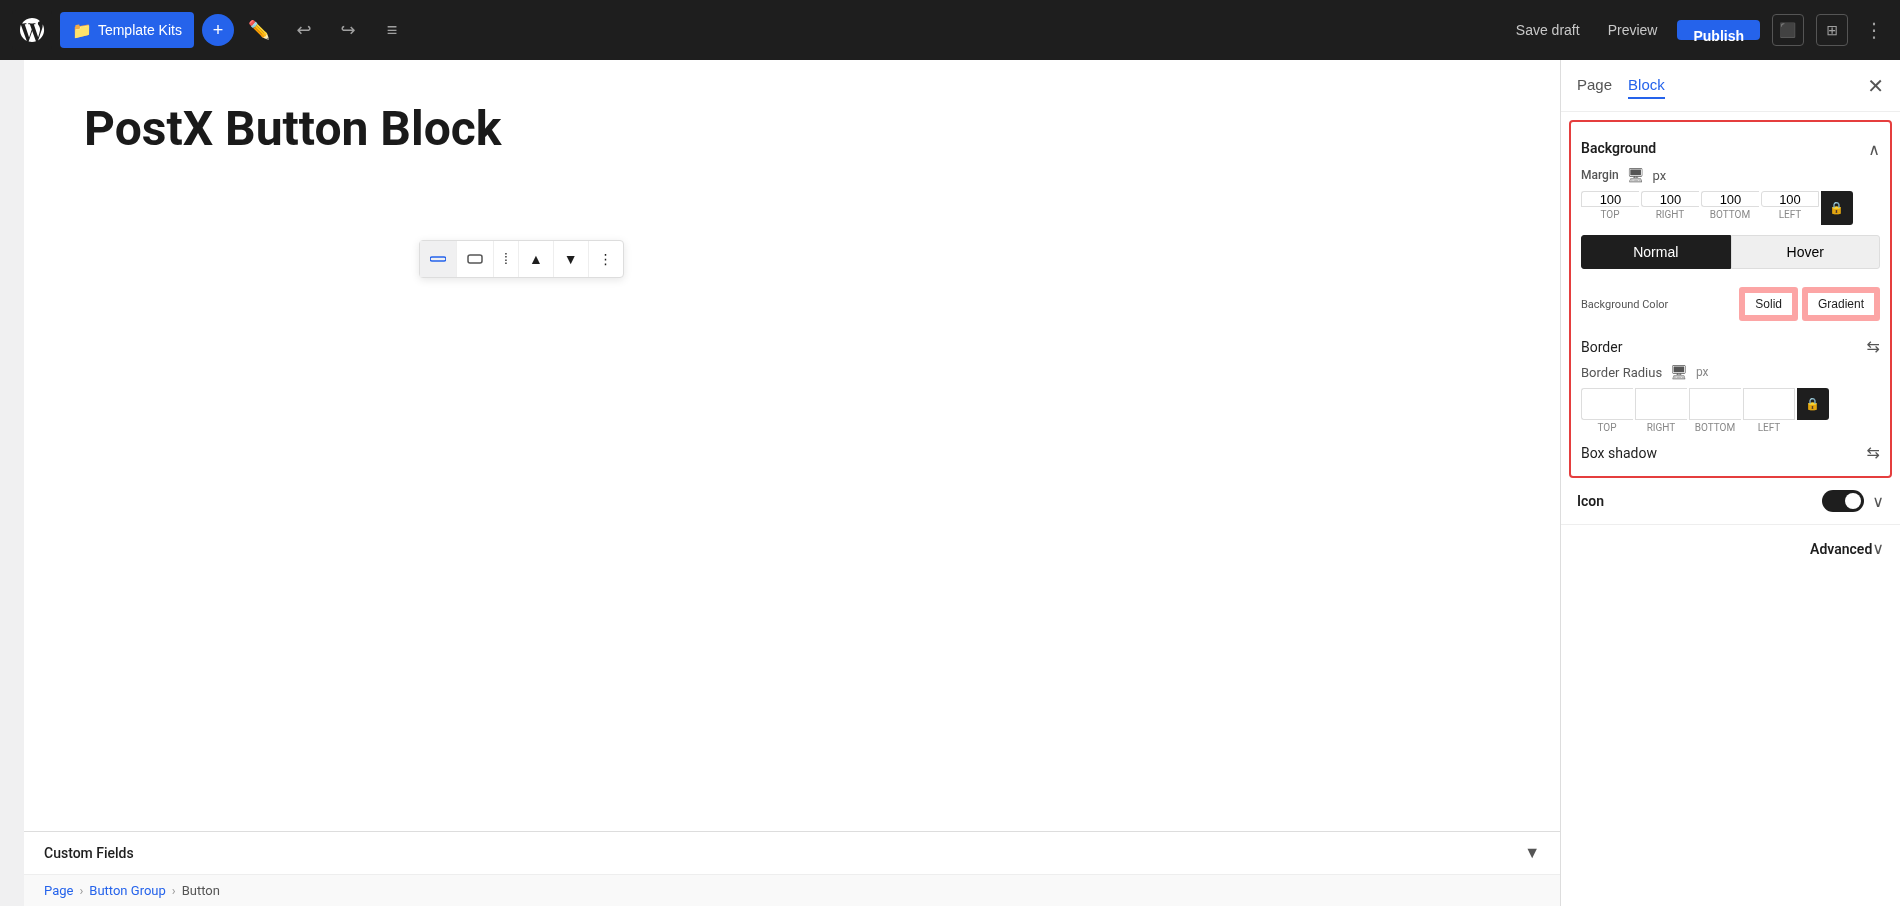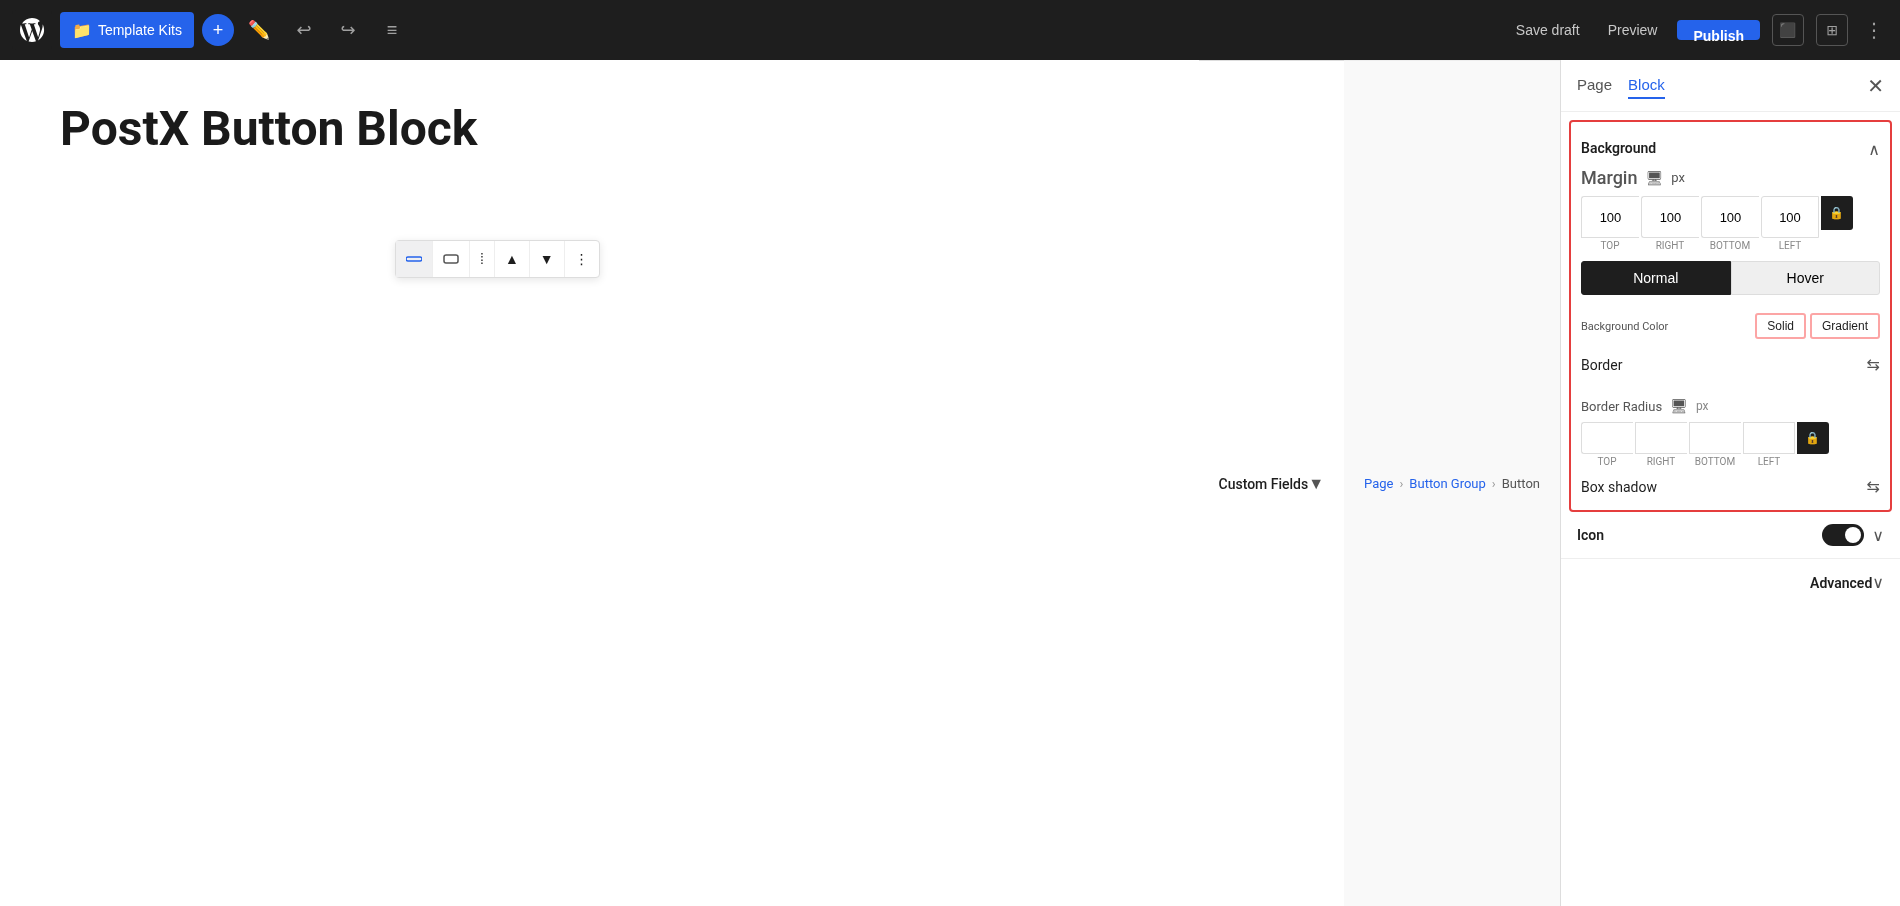--- a/index.html
+++ b/index.html
@@ -63,21 +63,21 @@
     }
 
     
     .main-area {
       display: flex; flex: 1; overflow: hidden;
     }
 
     
     .canvas-area {
       flex: 1; background: #f0f0f1; overflow-y: auto;
-      display: flex; 
+      display: flex; flex-direction: column; margin-left: 24px;
     }
 
     .page-content {
       background: white; flex: 1; padding: 40px 60px;
       min-height: 700px; position: relative;
     }
 
     .page-title {
       font-size: 48px; font-weight: 700; color: #1a1a1a;
       margin-bottom: 40px; line-height: 1.2;
@@ -162,28 +162,28 @@
     .background-section {
       border: 2px solid #e53e3e; margin: 8px 8px 0;
       border-radius: 4px; padding: 10px;
     }
     .background-section-inner { }
 
     .margin-row {
       display: flex; align-items: center; gap: 8px;
       margin-bottom: 8px;
     }
-    .margin-label { font-size: 18px; color: #555; font-weight: 500; }
+    .margin-label { font-size: 12px; color: #555; font-weight: 500; }
     .margin-device-icon { color: #555; font-size: 14px; }
     .margin-unit { font-size: 13px; color: #555; }
     .margin-input-wrap {
       display: flex; flex-direction: column; align-items: center;
     }
     .margin-input {
-      width: 58px; height: 42px; border: 1px solid #ddd;
+      width: 58px; height: 16px; border: 1px solid #ddd;
       text-align: center; font-size: 13px; padding: 4px;
       border-right: none;
     }
     .margin-input:first-child { border-radius: 3px 0 0 3px; }
     .margin-input-wrap:last-child .margin-input { border-right: 1px solid #ddd; }
     .margin-input-label { font-size: 10px; color: #888; margin-top: 2px; text-transform: uppercase; }
     .lock-btn {
       background: #1e1e1e; color: white; border: none;
       width: 32px; height: 34px; cursor: pointer;
       display: flex; align-items: center; justify-content: center;
@@ -203,30 +203,30 @@
     .state-tab:last-child { border-radius: 0 3px 3px 0; }
 
     
     .bg-color-row {
       display: flex; align-items: center; justify-content: space-between;
       padding: 8px 0;
     }
     .bg-color-label { font-size: 11px; color: #555; }
     .bg-color-options { display: flex; gap: 4px; }
     .bg-color-opt {
-      padding: 4px 10px; border: 2px solid #fca5a5; border-radius: 3px;
+      padding: 4px 10px; border: 6px solid #fca5a5; border-radius: 3px;
       font-size: 12px; cursor: pointer; background: white; color: #1e1e1e;
     }
 
     
     .border-radius-row {
       padding: 0 16px 12px;
     }
     .br-header {
-      display: flex; align-items: center; gap: 8px; margin-bottom: 8px; margin-top: 16px;
+      display: flex; align-items: center; gap: 8px; margin-bottom: 8px;
     }
     .br-label { font-size: 13px; color: #555; }
     .br-unit { font-size: 12px; color: #888; }
     .br-input-wrap { display: flex; flex-direction: column; align-items: center; }
     .br-input {
       width: 52px; height: 32px; border: 1px solid #ddd;
       text-align: center; font-size: 13px; border-right: none;
     }
     .br-input-label { font-size: 10px; color: #888; margin-top: 2px; text-transform: uppercase; }
     .br-lock-btn {

